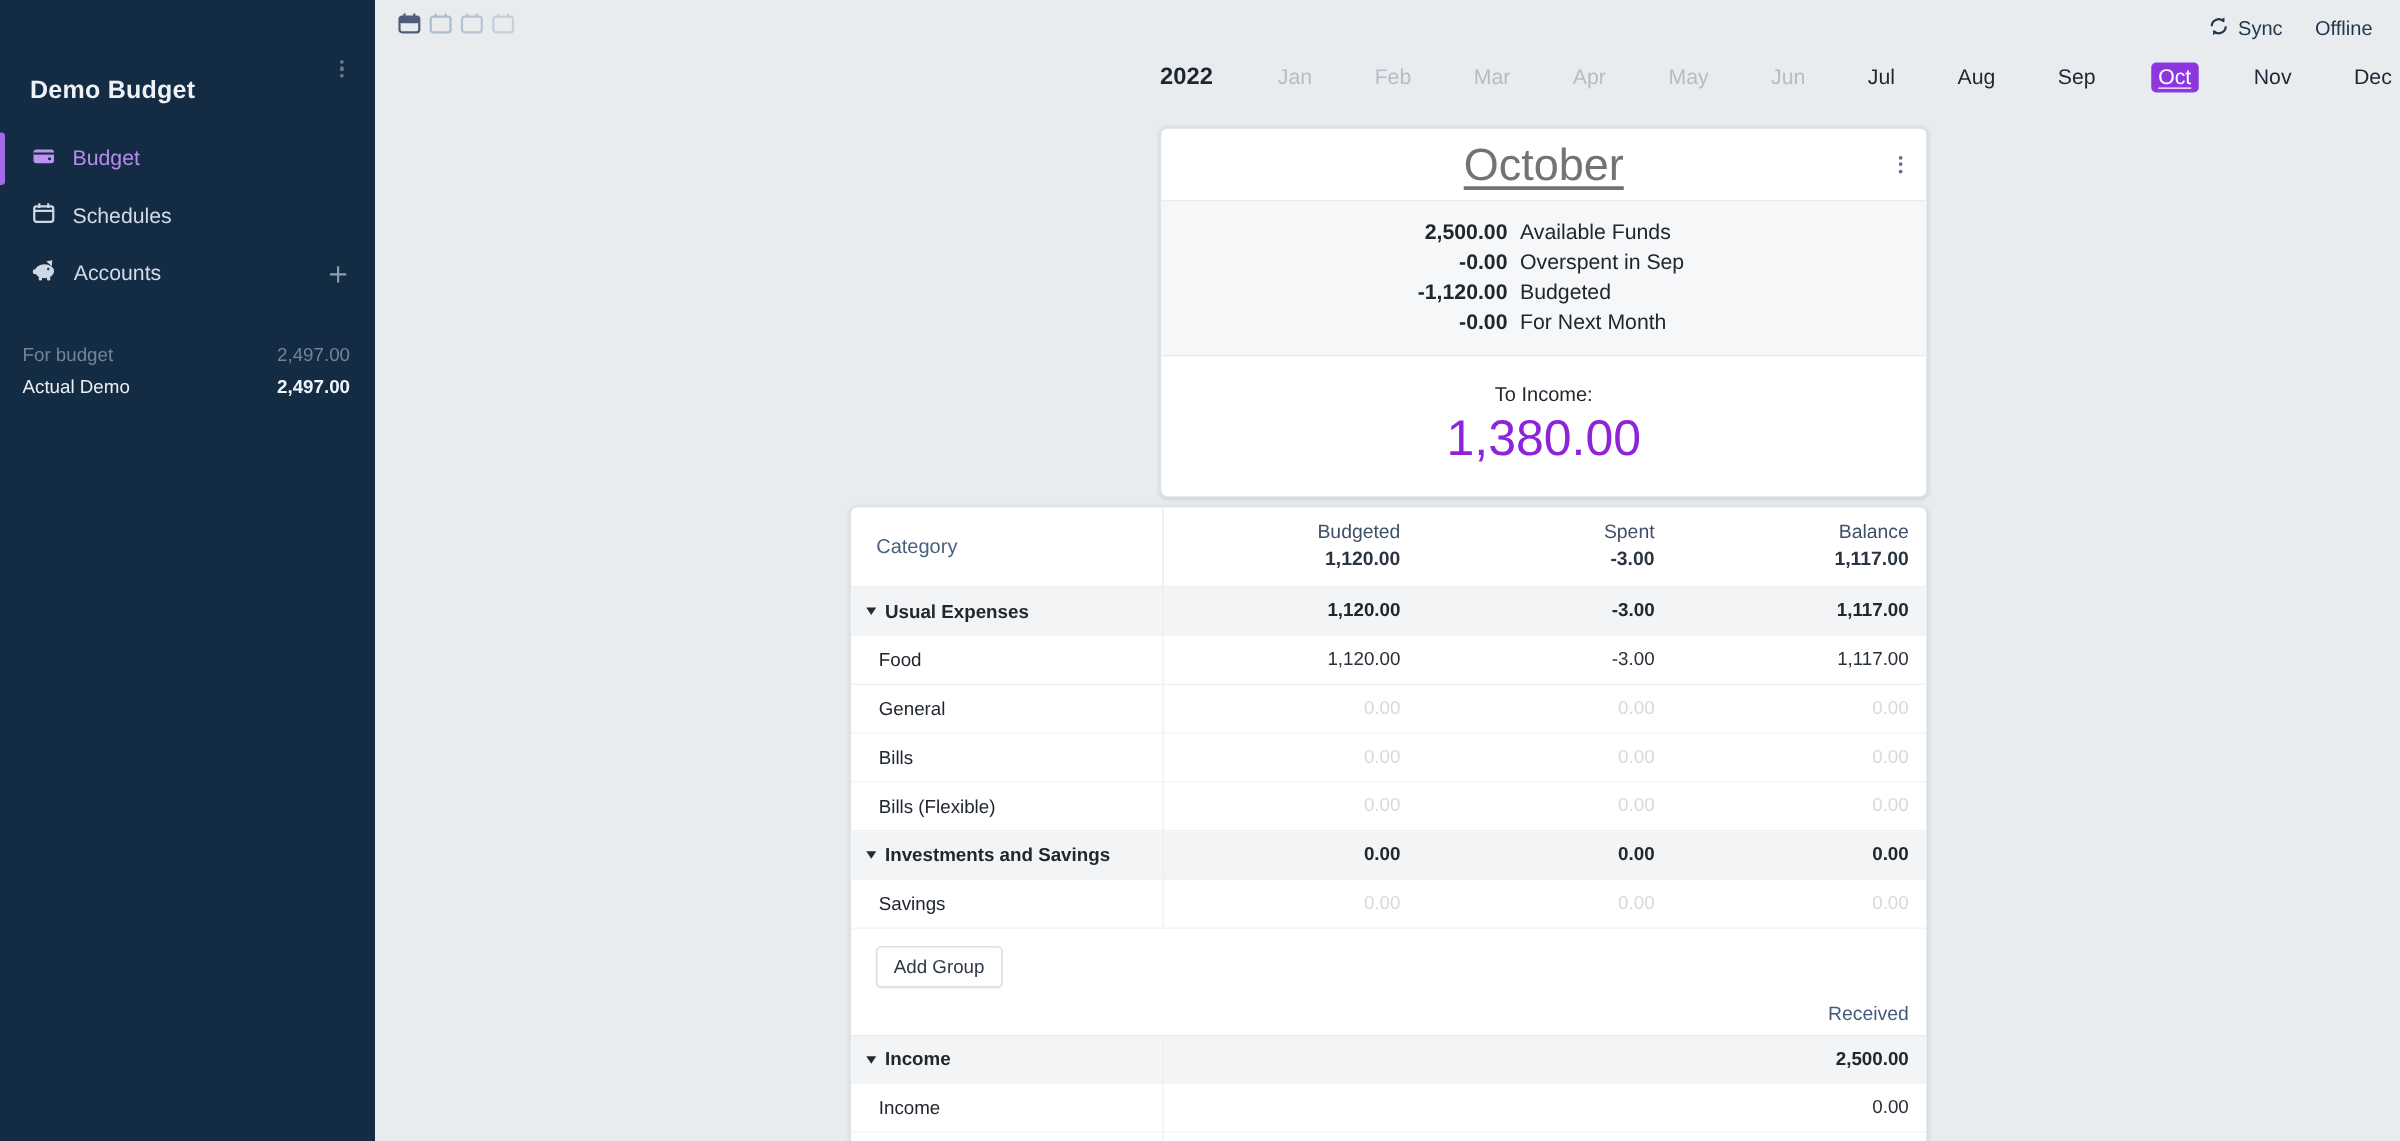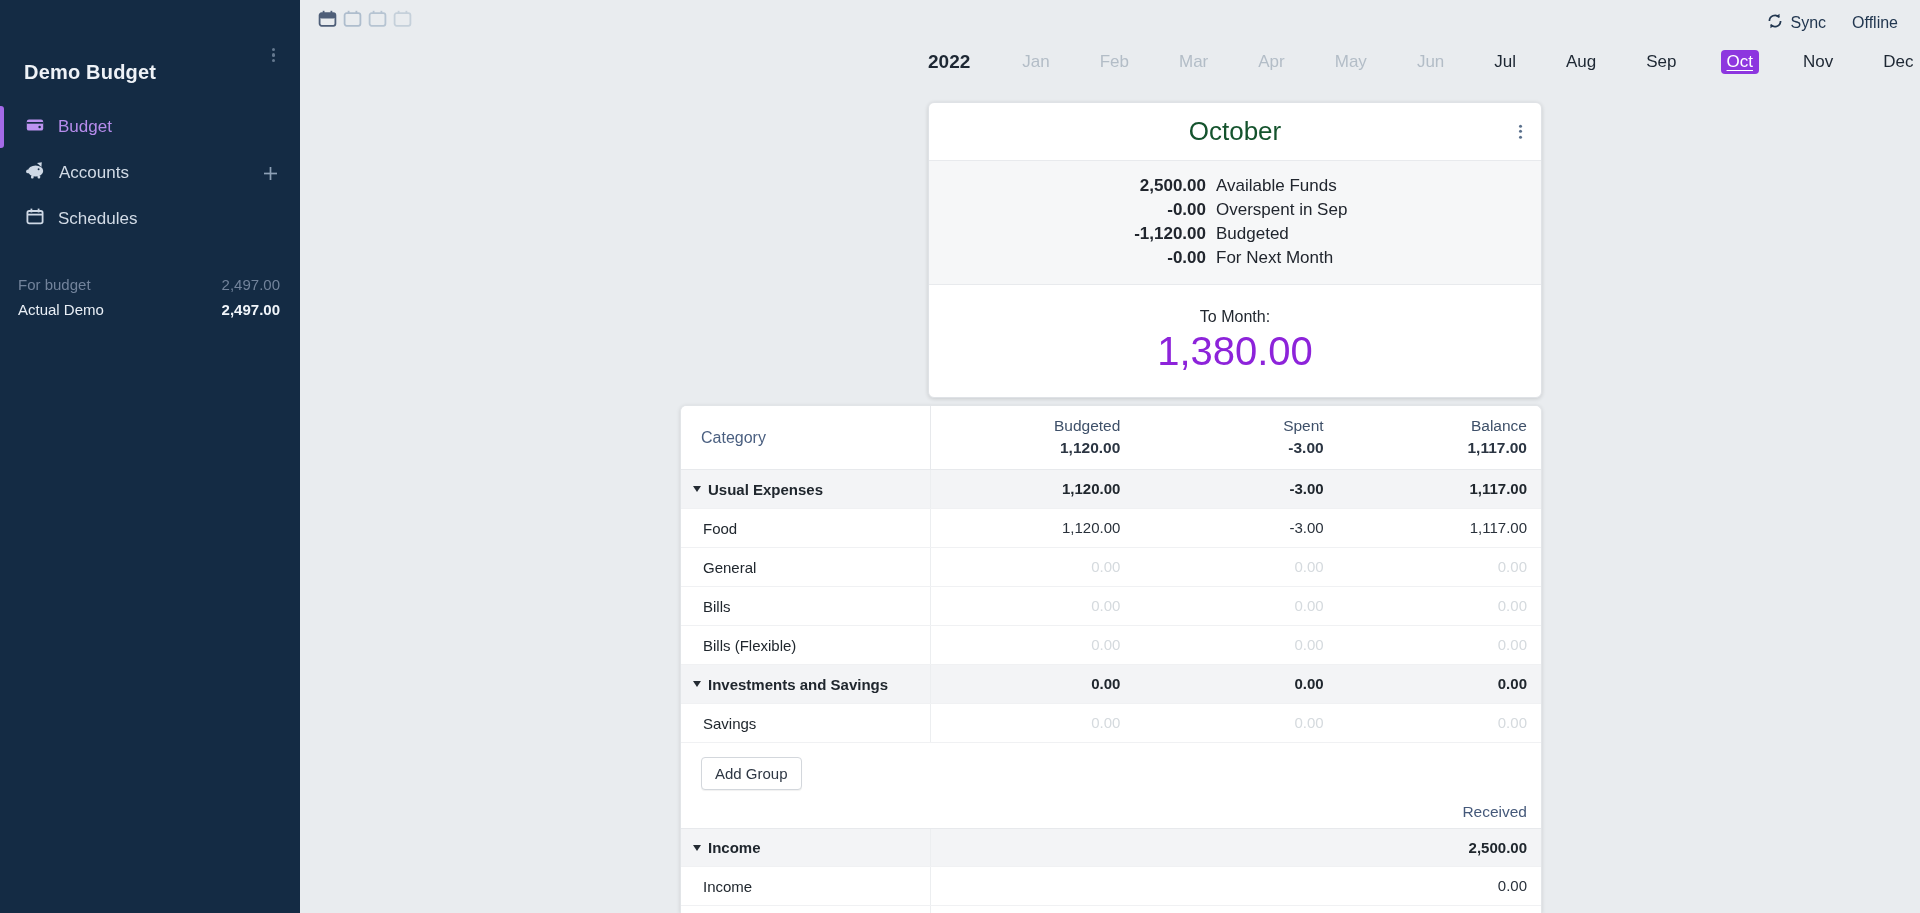--- a/index.html
+++ b/index.html
@@ -38,21 +38,21 @@
   .month { padding:2px 6px; margin:0 2px; cursor:pointer; border-radius:4px; }
   .month.disabled { color:#b3bdc7; cursor:default; }
   .month.selected { background:#8d36df; color:#fff; text-decoration:underline; text-underline-offset:3px; }
   .mr-spacer { flex:1; }
   .arrow { font-size:19px; color:#1d2733; cursor:pointer; padding:0 3px; }
   .arrow + .arrow { margin-left:12px; }
 
   
   .summary-card { position:absolute; left:628px; top:102px; width:614px; height:296px; background:#fff; border:1px solid #dfe2e6; border-radius:6px; box-shadow:0 1px 4px rgba(0,0,0,.14); overflow:hidden; }
   .card-header { height:57px; display:flex; align-items:center; justify-content:center; position:relative; }
-  .card-month { font-size:26px; color:#14532d; text-underline-offset:5px; font-weight:500; cursor:pointer; }
+  .card-month { font-size:36px; color:#737373; text-decoration:underline; text-underline-offset:5px; font-weight:500; cursor:pointer; }
   .card-kebab { position:absolute; right:16px; top:50%; transform:translateY(-50%); }
   .card-kebab i { background:#5a708c; }
   .card-summary { background:#f6f7f8; border-top:1px solid #e8eaed; border-bottom:1px solid #e8eaed; padding:13px 0 14px; }
   .sum-row { display:flex; align-items:baseline; padding:0; line-height:24px; font-size:17px; color:#21262e; }
   .sum-amt { width:277px; text-align:right; font-weight:700; }
   .sum-lbl { margin-left:10px; font-weight:400; }
   .card-tobudget { text-align:center; padding-top:23px; }
   .tb-label { font-size:16px; color:#222830; }
   .tb-amount { font-size:40px; color:#8d23da; margin-top:3px; cursor:pointer; }
 
@@ -98,20 +98,33 @@
     <div class="nav-item active">
       <div class="ni-left">
         <span>
           <svg width="18" height="16" viewBox="0 0 18 16">
               <rect x="0.8" y="2.6" width="16.4" height="11" rx="2.2" fill="#bd93f0"></rect>
               <rect x="0.8" y="5" width="16.4" height="1.7" fill="#142b44"></rect>
               <circle cx="13.6" cy="10" r="1.25" fill="#142b44"></circle>
             </svg>
         </span>
         <span>Budget</span>
+      </div>
+    </div>
+    <div class="nav-item">
+      <div class="ni-left">
+        <span>
+          <svg width="18" height="17" viewBox="0 0 18 17" fill="none" stroke="#cfd9e6" stroke-width="1.8">
+              <rect x="1.4" y="3" width="15.2" height="12.4" rx="1.8"></rect>
+              <line x1="5.4" y1="0.6" x2="5.4" y2="4.4"></line>
+              <line x1="12.6" y1="0.6" x2="12.6" y2="4.4"></line>
+              <line x1="1.6" y1="6.6" x2="16.4" y2="6.6"></line>
+            </svg>
+        </span>
+        <span>Schedules</span>
       </div>
     </div>
     <div class="nav-item">
       <div class="ni-left">
         <span>
           <svg width="19" height="17" viewBox="0 0 19 17">
               <polygon points="11,1 15.8,0.2 15.4,5" fill="#cfd9e6"></polygon>
               <ellipse cx="9.6" cy="9" rx="7.6" ry="5.6" fill="#cfd9e6"></ellipse>
               <circle cx="2" cy="9.4" r="1.9" fill="#cfd9e6"></circle>
               <rect x="5" y="13.4" width="2.6" height="3" rx="1" fill="#cfd9e6"></rect>
@@ -119,33 +132,20 @@
               <circle cx="12.6" cy="7.2" r="0.95" fill="#142b44"></circle>
             </svg>
         </span>
         <span>Accounts</span>
       </div>
       <div class="plus-btn">
         <svg width="15" height="15" viewBox="0 0 15 15" stroke="#8da0b6" stroke-width="1.7">
             <line x1="7.5" y1="1" x2="7.5" y2="14"></line>
             <line x1="1" y1="7.5" x2="14" y2="7.5"></line>
           </svg>
-      </div>
-    </div>
-    <div class="nav-item">
-      <div class="ni-left">
-        <span>
-          <svg width="18" height="17" viewBox="0 0 18 17" fill="none" stroke="#cfd9e6" stroke-width="1.8">
-              <rect x="1.4" y="3" width="15.2" height="12.4" rx="1.8"></rect>
-              <line x1="5.4" y1="0.6" x2="5.4" y2="4.4"></line>
-              <line x1="12.6" y1="0.6" x2="12.6" y2="4.4"></line>
-              <line x1="1.6" y1="6.6" x2="16.4" y2="6.6"></line>
-            </svg>
-        </span>
-        <span>Schedules</span>
       </div>
     </div>
   </div>
   <div class="sb-totals">
     <div class="sb-trow muted">
       <span>For budget</span>
       <span class="sb-amt">2,497.00</span>
     </div>
     <div class="sb-trow bright">
       <span>Actual Demo</span>
@@ -243,21 +243,21 @@
       <div class="sum-row">
         <span class="sum-amt">-1,120.00</span>
         <span class="sum-lbl">Budgeted</span>
       </div>
       <div class="sum-row">
         <span class="sum-amt">-0.00</span>
         <span class="sum-lbl">For Next Month</span>
       </div>
     </div>
     <div class="card-tobudget">
-      <div class="tb-label">To Month:</div>
+      <div class="tb-label">To Income:</div>
       <div class="tb-amount">1,380.00</div>
     </div>
   </div>
 
   <div class="table-card">
     <div class="t-header">
       <div class="t-cat-h">Category</div>
       <div class="t-cols">
         <div class="t-col">
           <div class="c-label">Budgeted</div>

